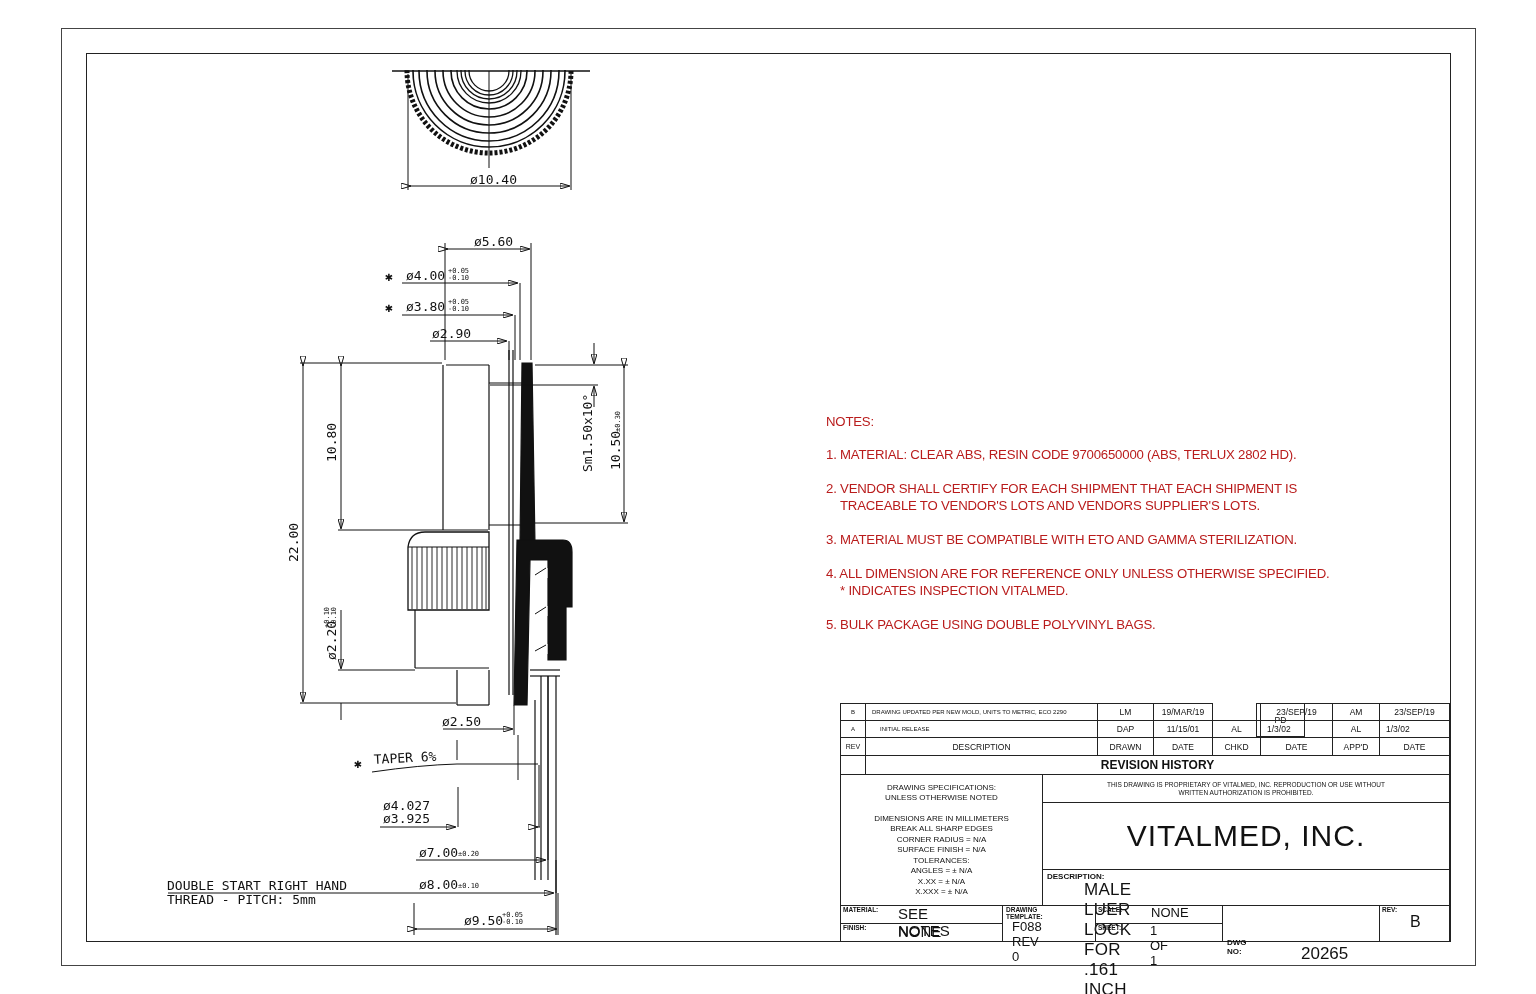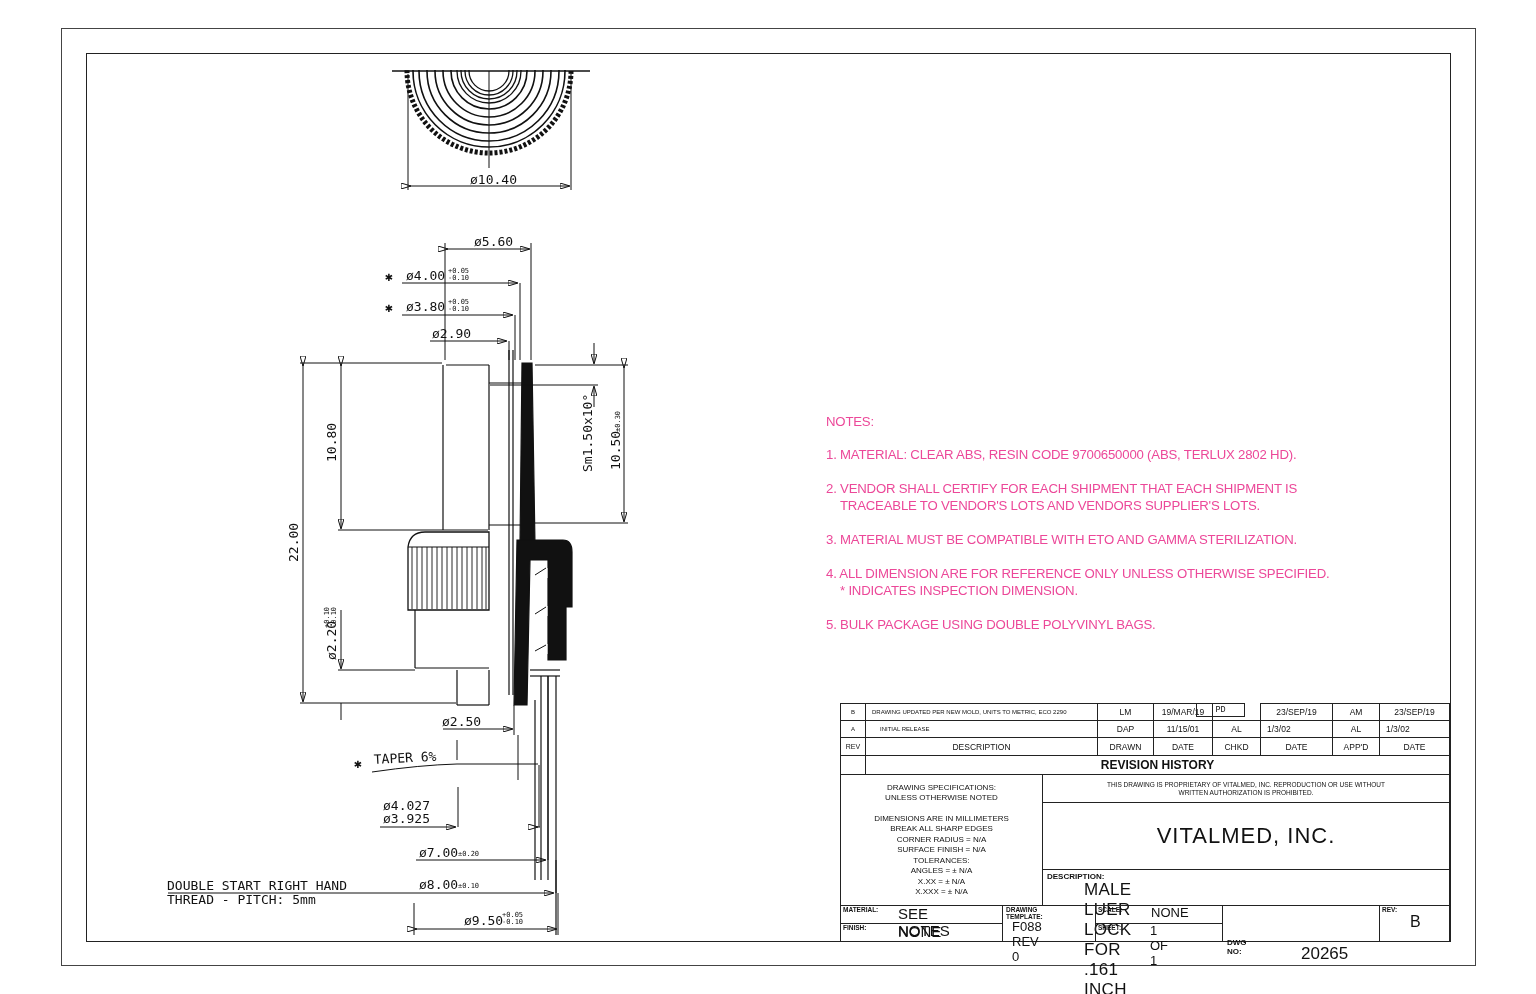--- a/index.html
+++ b/index.html
@@ -2,32 +2,32 @@
 <html><head>
 <meta charset="utf-8">
 <style>
   html,body{margin:0;padding:0;background:#fff;}
   body{width:1536px;height:994px;position:relative;overflow:hidden;font-family:"Liberation Sans",sans-serif;color:#111;}
   .frame-outer{position:absolute;left:61px;top:28px;width:1415px;height:938px;border:1.5px solid #444;box-sizing:border-box;}
   .frame-inner{position:absolute;left:86px;top:53px;width:1365px;height:889px;border:1.5px solid #222;box-sizing:border-box;}
   svg.drawing{position:absolute;left:0;top:0;}
   .dimtxt{font-family:"DejaVu Sans Mono",monospace;font-size:13px;fill:#111;}
   .dimsm{font-family:"DejaVu Sans Mono",monospace;font-size:7px;fill:#111;}
-  .notes{position:absolute;left:826px;top:413px;font-family:"Liberation Sans",sans-serif;font-size:13.2px;line-height:17px;color:#ec4899;letter-spacing:-0.2px;}
+  .notes{position:absolute;left:826px;top:413px;font-family:"Liberation Sans",sans-serif;font-size:13.2px;line-height:17px;color:#b91c1c;letter-spacing:-0.2px;}
   .notes .title{margin-bottom:16px;}
   .notes .item{margin-bottom:17px;}
   .notes .cont{padding-left:14px;}
   .tb{position:absolute;font-family:"Liberation Sans",sans-serif;color:#111;}
   .cell{position:absolute;border:1px solid #222;box-sizing:border-box;display:flex;align-items:center;justify-content:center;text-align:center;overflow:hidden;white-space:nowrap;}
   .tiny{font-size:6px;}
   .small{font-size:8.5px;}
   .smallb{font-size:8.5px;font-weight:normal;}
   .med{font-size:12px;font-weight:bold;}
   .lbl{position:absolute;font-size:6.5px;font-weight:bold;}
-  .big{font-size:22px;letter-spacing:1px;}
+  .big{font-size:30px;letter-spacing:1px;}
   .desc{font-size:17px;letter-spacing:0.3px;}
   .val{font-size:15px;}
   .spec{font-size:8px;line-height:10.5px;white-space:normal;flex-direction:column;}
 </style>
 </head>
 <body>
 
 <div class="frame-outer"></div>
 <div class="frame-inner"></div>
 
@@ -219,34 +219,34 @@
     </div>
   <div class="item">
       <div>2. VENDOR SHALL CERTIFY FOR EACH SHIPMENT THAT EACH SHIPMENT IS</div>
       <div class="cont">TRACEABLE TO VENDOR'S LOTS AND VENDORS SUPPLIER'S LOTS.</div>
     </div>
   <div class="item">
       <div>3. MATERIAL MUST BE COMPATIBLE WITH ETO AND GAMMA STERILIZATION.</div>
     </div>
   <div class="item">
       <div>4. ALL DIMENSION ARE FOR REFERENCE ONLY UNLESS OTHERWISE SPECIFIED.</div>
-      <div class="cont">* INDICATES INSPECTION DIMENSION.</div>
+      <div class="cont">* INDICATES INSPECTION VITALMED.</div>
     </div>
   <div class="item">
       <div>5. BULK PACKAGE USING DOUBLE POLYVINYL BAGS.</div>
     </div>
 </div>
 
 <div class="tb">
 
   <div class="cell tiny" style="left:840px;top:703px;width:26px;height:18px;">B</div>
   <div class="cell tiny" style="left:865px;top:703px;width:233px;height:18px;justify-content:flex-start;padding-left:6px;">DRAWING UPDATED PER NEW MOLD, UNITS TO METRIC, ECO 2290</div>
   <div class="cell small" style="left:1097px;top:703px;width:57px;height:18px;">LM</div>
   <div class="cell small" style="left:1153px;top:703px;width:60px;height:18px;">19/MAR/19</div>
-  <div class="cell small" style="left:1196px;top:703px;width:49px;height:14px;font-family:Liberation Mono, monospace;">PD</div>
+  <div class="cell small" style="left:1256px;top:703px;width:49px;height:34px;">PD</div>
   <div class="cell small" style="left:1260px;top:703px;width:73px;height:18px;">23/SEP/19</div>
   <div class="cell small" style="left:1332px;top:703px;width:48px;height:18px;">AM</div>
   <div class="cell small" style="left:1379px;top:703px;width:71px;height:18px;">23/SEP/19</div>
 
   <div class="cell tiny" style="left:840px;top:720px;width:26px;height:18px;">A</div>
   <div class="cell tiny" style="left:865px;top:720px;width:233px;height:18px;justify-content:flex-start;padding-left:14px;">INITIAL RELEASE</div>
   <div class="cell small" style="left:1097px;top:720px;width:57px;height:18px;">DAP</div>
   <div class="cell small" style="left:1153px;top:720px;width:60px;height:18px;">11/15/01</div>
   <div class="cell small" style="left:1212px;top:720px;width:49px;height:18px;">AL</div>
   <div class="cell small" style="left:1260px;top:720px;width:73px;height:18px;justify-content:flex-start;padding-left:6px;">1/3/02</div>

